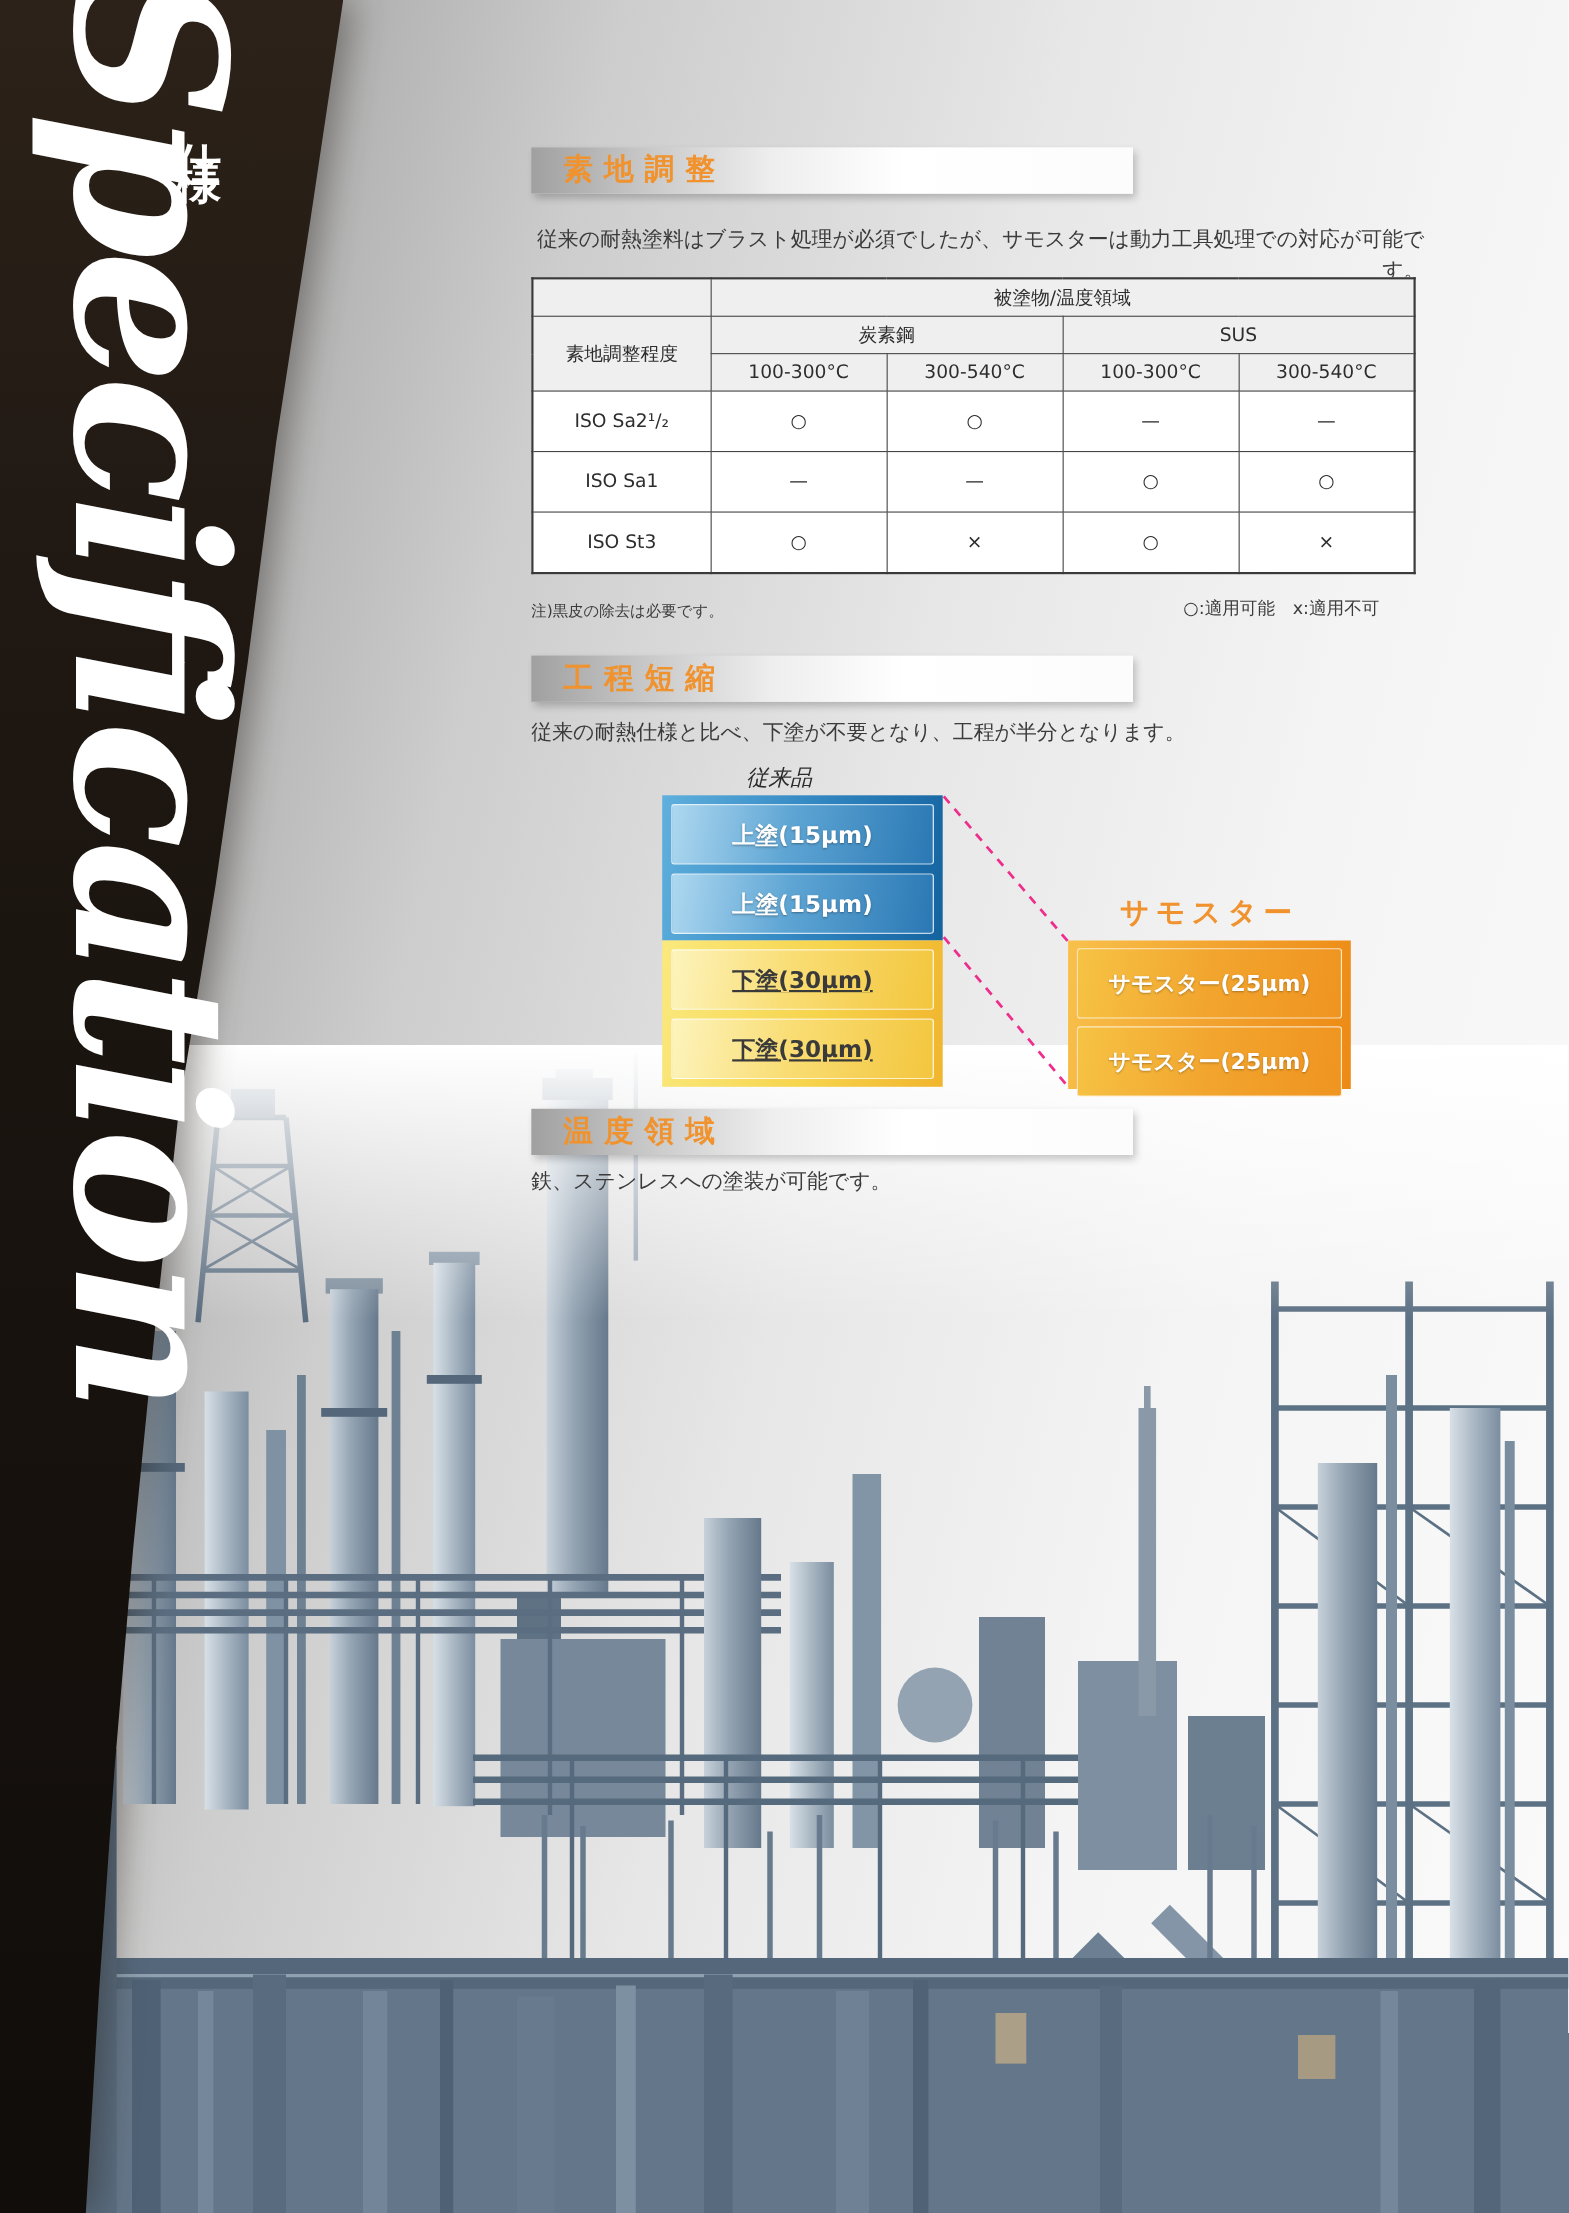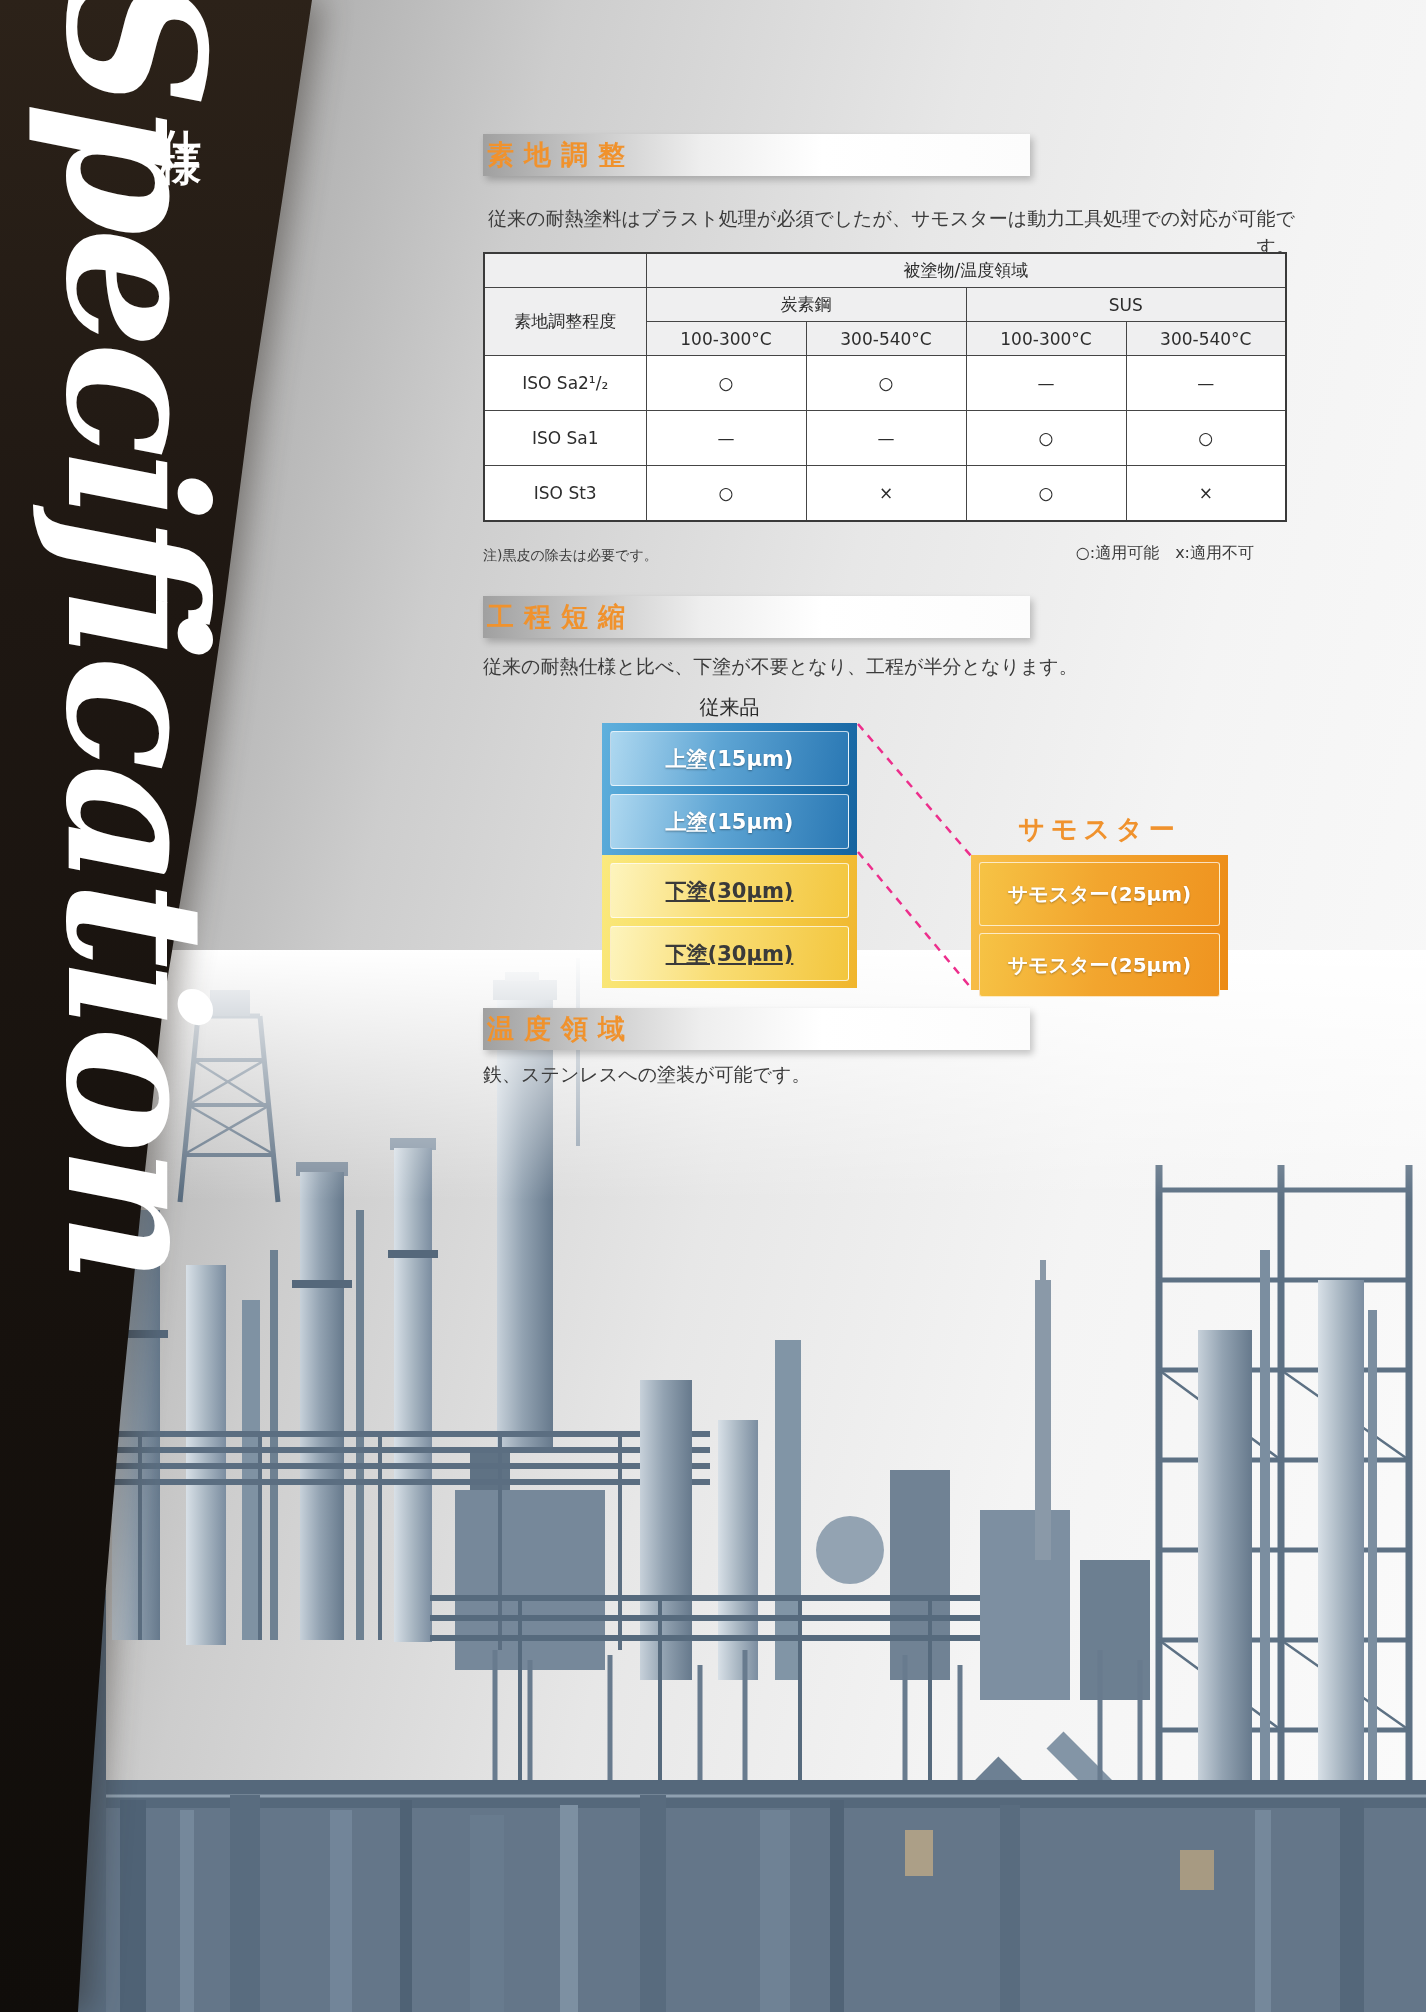--- a/index.html
+++ b/index.html
@@ -26,21 +26,21 @@
               letter-spacing:-7px;color:#ffffff;white-space:nowrap;}
   .spec-ja{position:absolute;left:152px;top:96px;z-index:4;
            writing-mode:vertical-rl;font-size:42px;font-weight:bold;color:#ffffff;
            letter-spacing:14px;}
 
   
   .content{position:absolute;inset:0;z-index:5;}
   .section-bar{position:absolute;left:483px;width:547px;height:42px;
                background:linear-gradient(to right,#a0a0a0 0%,#c6c6c6 18%,#eeeeee 40%,#ffffff 62%,#fcfcfc 100%);
                box-shadow:3px 4px 7px rgba(0,0,0,.22);}
-  .section-bar .bar-text{display:block;line-height:42px;padding-left:4px;
+  .section-bar .bar-text{display:block;line-height:42px;padding-left:29px;
                color:#F0922D;font-size:27px;font-weight:bold;letter-spacing:10px;}
   .section-desc{position:absolute;left:483px;width:812px;font-size:19px;color:#3b3b3b;
                 line-height:28px;}
 
   
   table.spec{position:absolute;left:483px;top:252px;width:802px;border-collapse:collapse;
              table-layout:fixed;background:#ffffff;}
   table.spec td{border:1px solid #454545;text-align:center;vertical-align:middle;
                 color:#2d2d2d;font-size:17px;padding:0;}
   table.spec{border:2px solid #3a3a3a;}
@@ -48,21 +48,21 @@
   tr.hrow td{height:33px;}
   tr.drow td{height:54px;}
   td.rowlabel{font-size:18px;background:#ffffff;}
   td.mark{font-size:19px;color:#3c3c3c;background:#ffffff;}
   .tnote{position:absolute;color:#3c3c3c;margin-top:20px;}
   .tnote.left{left:483px;top:527px;font-size:14px;}
   .tnote.right{left:854px;width:400px;top:523px;font-size:16px;text-align:right;}
 
   
   .stack-label{position:absolute;text-align:center;font-size:20px;color:#2b2b2b;}
-  .stack-label.conv{left:602px;top:694px;width:255px;}
+  .stack-label.conv{left:581px;top:694px;width:255px;font-style:italic;}
   .stack-label.thermo{left:961px;top:812px;width:277px;font-size:26px;font-weight:bold;
                       color:#F0922D;letter-spacing:6px;}
   .stack{position:absolute;box-sizing:border-box;}
   .stack.conv{left:602px;top:723px;width:255px;height:222px;}
   .half{box-sizing:border-box;padding:8px 8px 0 8px;}
   .half.blue{height:132px;background:linear-gradient(100deg,#5fb0dd 0%,#2f84c0 55%,#14639f 100%);}
   .half.yellow{height:133px;background:linear-gradient(100deg,#fae97e 0%,#f6d44c 55%,#f0b52d 100%);}
   .layer{box-sizing:border-box;height:55px;margin-bottom:8px;border-radius:3px;
          display:flex;align-items:center;justify-content:center;
          font-size:21px;font-weight:bold;border:1px solid rgba(255,255,255,.7);}

